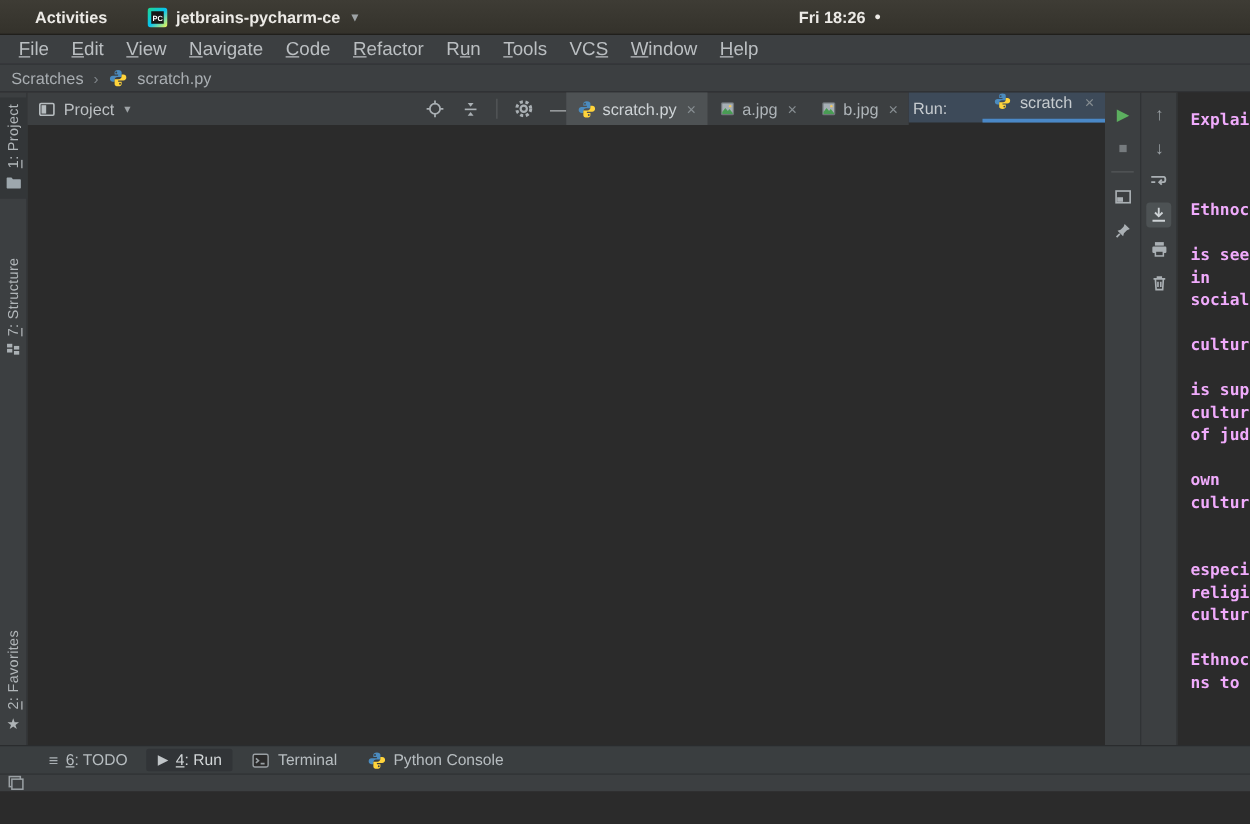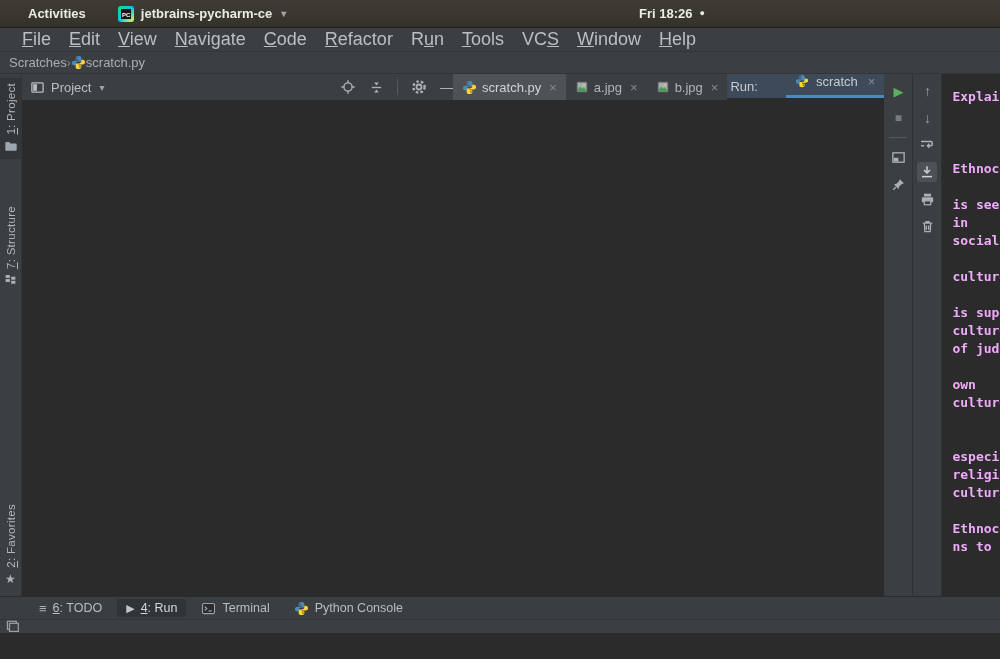--- a/index.html
+++ b/index.html
@@ -17,27 +17,27 @@
   .dot { font-size:9px; line-height:1; }
 
   
   .titlebar { height:20px; flex:0 0 20px; background:linear-gradient(#4b4842,#44413b);
               border-bottom:1px solid #2a2925; position:relative; }
   .titlebar .title { position:absolute; left:425px; top:2px; font-size:12.5px; font-weight:bold;
                      color:#e9e7e3; white-space:nowrap; }
 
   
   .menubar { height:23px; flex:0 0 23px; background:#3c3f41; display:flex; align-items:center;
-             color:#bbbfc2; font-size:18px; padding-left:13px; }
+             color:#bbbfc2; font-size:15px; padding-left:6px; }
   .menu-item { padding:0 9px; cursor:default; }
   .u { text-decoration:underline; }
 
   
   .breadcrumbs { height:22px; flex:0 0 22px; background:#3c3f41; border-top:1px solid #333638;
-                 display:flex; align-items:center; gap:0; padding-left:9px;
+                 display:flex; align-items:center; gap:8px; padding-left:9px;
                  font-size:13px; color:#a9aeb2; }
   .crumb-sep { color:#7f8488; font-size:12px; }
 
   
   .body-wrap { flex:1; display:flex; min-height:0; border-top:1px solid #323537; }
   .stripe { width:22px; flex:0 0 22px; background:#3c3f41; border-right:1px solid #323537;
             display:flex; flex-direction:column; align-items:center; padding:4px 0 4px 0; }
   .stripe-btn { display:flex; flex-direction:column; align-items:center; gap:4px;
                 padding:5px 0 6px 0; width:22px; }
   .stripe-btn.active { background:#333638; }

